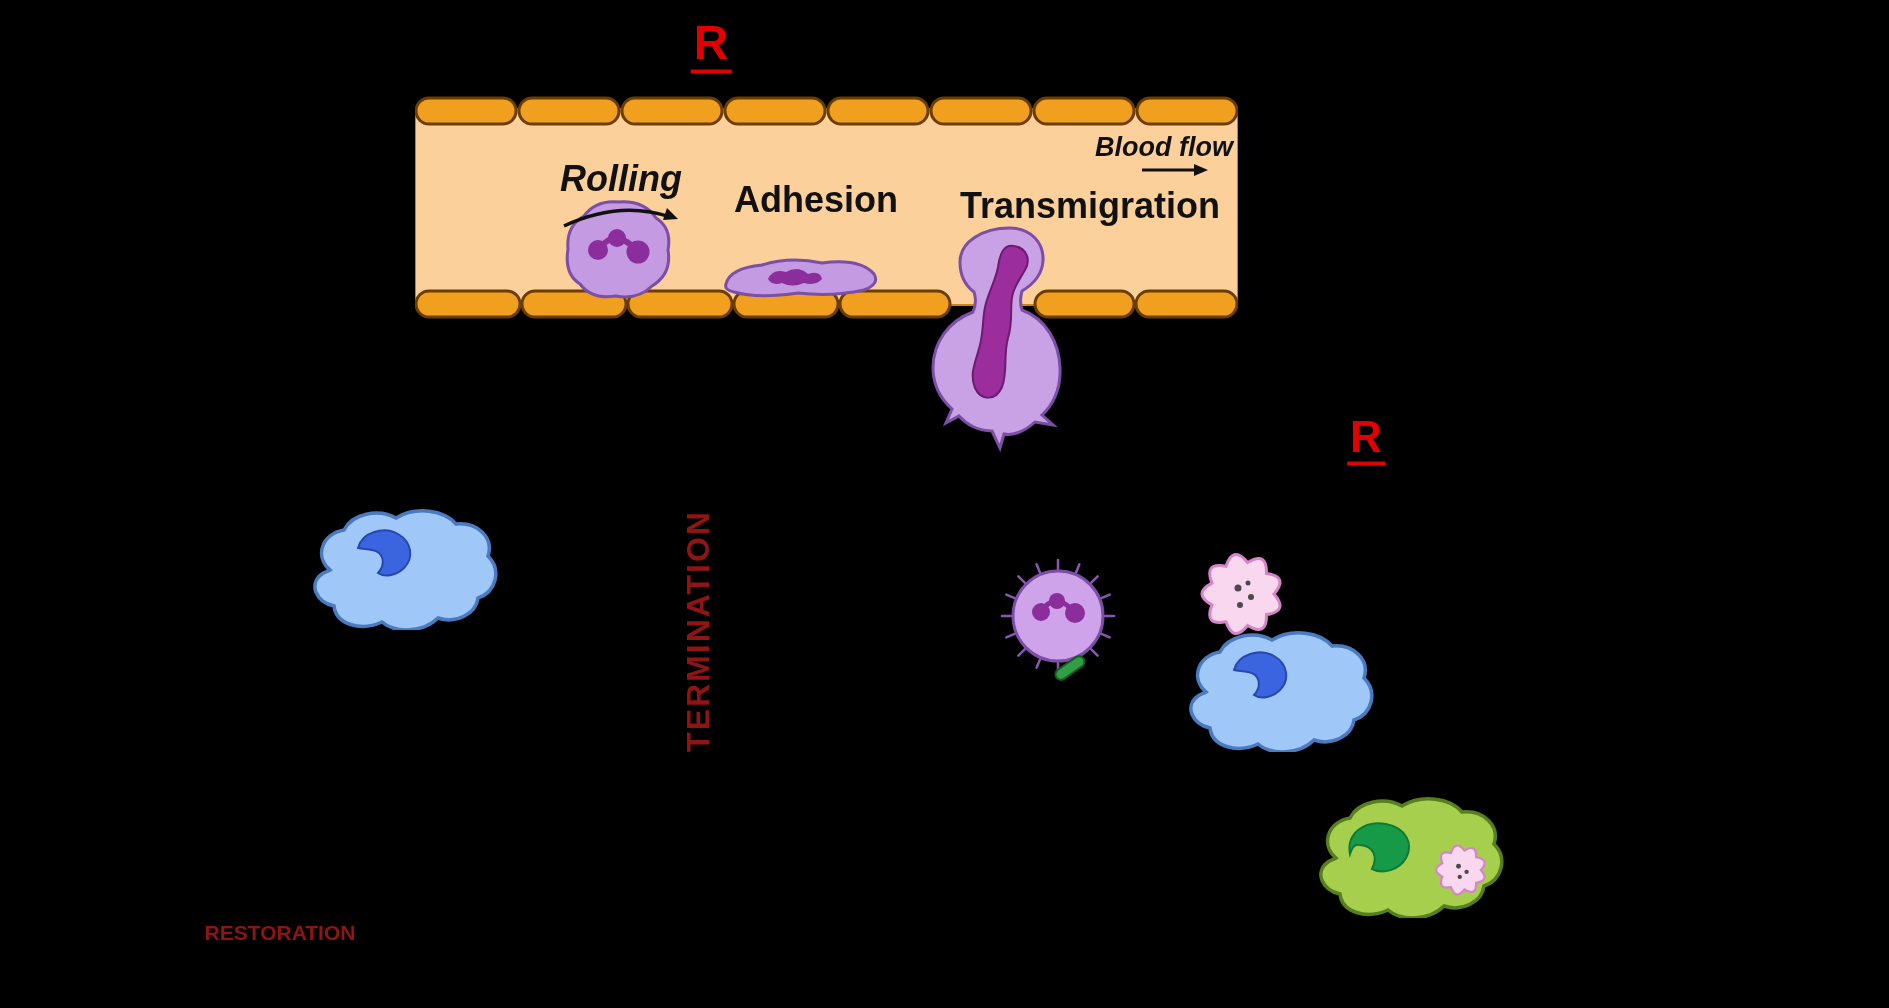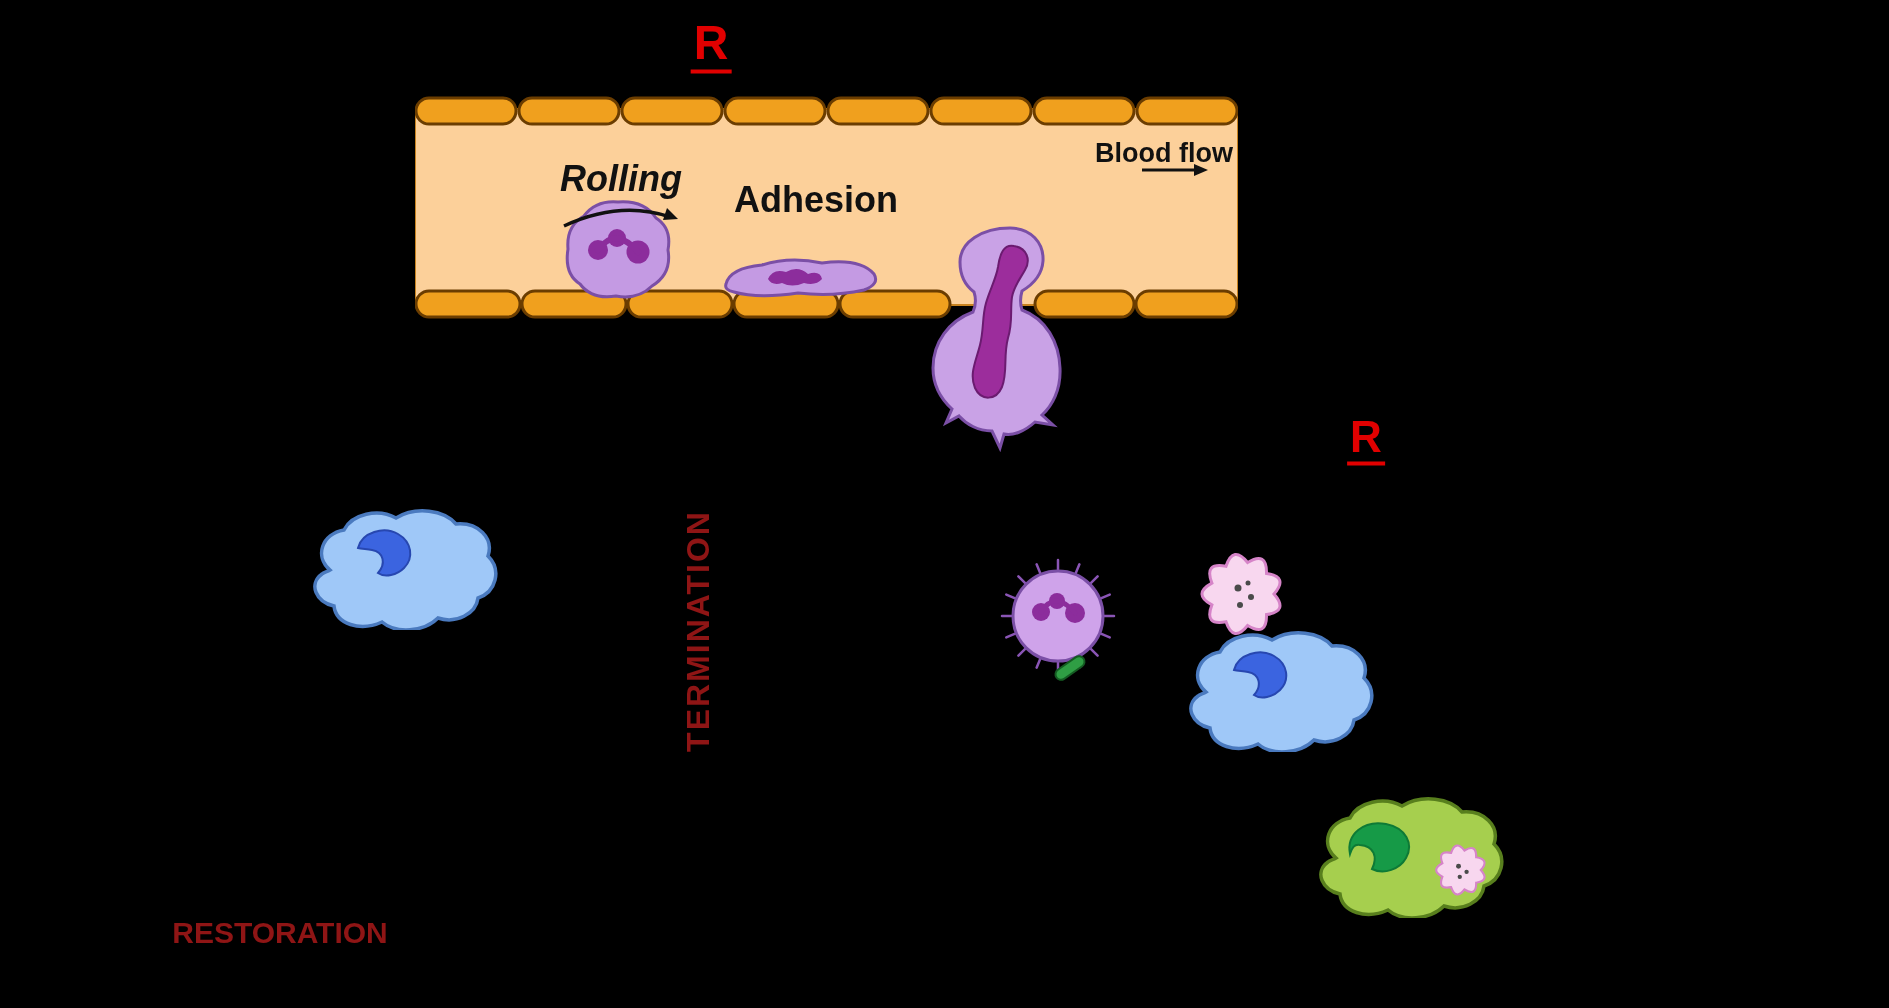--- a/index.html
+++ b/index.html
@@ -47,21 +47,21 @@
   .process-text {
     color: #8f1515;
     font-weight: bold;
   }
   .termination {
     font-size: 32px;
     letter-spacing: 2px;
     transform: translate(-50%, -50%) rotate(-90deg);
   }
   .restoration {
-    font-size: 30px;
+    font-size: 21px;
     text-align: center;
     line-height: 1.35;
   }
 </style>
 </head>
 <body>
 
 <div class="canvas">
 
   <div class="center-anchor receptor-r" style="left:711px; top:46px; font-size:48px;">
@@ -84,28 +84,29 @@
       <rect x="1" y="195" width="104" height="26" rx="13"></rect>
       <rect x="107" y="195" width="104" height="26" rx="13"></rect>
       <rect x="213" y="195" width="104" height="26" rx="13"></rect>
       <rect x="319" y="195" width="104" height="26" rx="13"></rect>
       <rect x="425" y="195" width="110" height="26" rx="13"></rect>
       <rect x="620" y="195" width="99" height="26" rx="13"></rect>
       <rect x="721" y="195" width="101" height="26" rx="13"></rect>
     </g>
   </svg>
 
-  <div class="bloodflow-label" style="left:1233px; top:153px;">Blood flow</div>
+  <div class="bloodflow-label" style="left:1233px; top:147px;font-style:italic;">Blood flow</div>
   <svg class="abs" style="left:1140px; top:162px;" width="70" height="16" viewBox="0 0 70 16">
     <line x1="2" y1="8" x2="54" y2="8" stroke="#111111" stroke-width="3"></line>
     <polygon points="54,2 68,8 54,14" fill="#111111"></polygon>
   </svg>
 
   <div class="center-anchor step-label" style="left:621px; top:179px;font-style:italic;">Rolling</div>
   <div class="center-anchor step-label" style="left:816px; top:200px;">Adhesion</div>
+  <div class="center-anchor step-label" style="left:1090px; top:206px;">Transmigration</div>
 
   <svg class="abs" style="left:554px; top:194px;" width="128" height="110" viewBox="0 0 128 110">
     <path d="M64,8 Q90,6 102,24 Q118,34 114,56 Q118,80 98,92 Q84,106 62,102 Q38,106 26,90 Q10,80 14,55 Q12,32 30,22 Q42,6 64,8 Z" fill="#c49ae3" stroke="#7b4fa6" stroke-width="3"></path>
     <g fill="#8c2d9c">
       <circle cx="44" cy="56" r="10"></circle>
       <circle cx="63" cy="44" r="9"></circle>
       <circle cx="84" cy="58" r="11.5"></circle>
       <path d="M44,56 Q53,44 63,44 Q74,46 84,58" fill="none" stroke="#8c2d9c" stroke-width="6" stroke-linecap="round"></path>
     </g>
   </svg>

